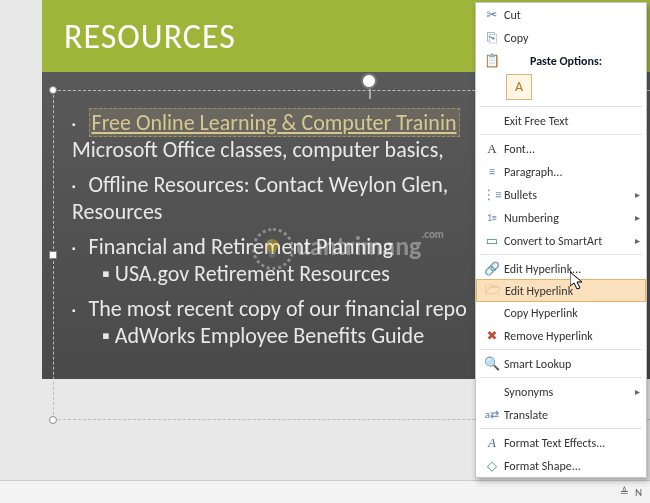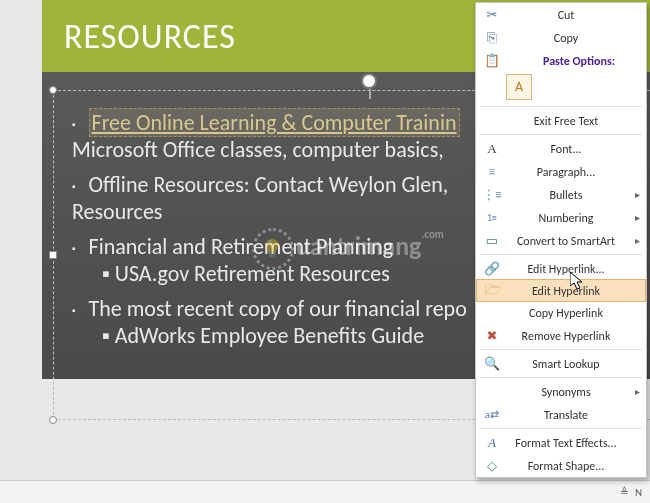--- a/index.html
+++ b/index.html
@@ -74,26 +74,26 @@
   border:1px solid #c5c5c5; box-shadow:2px 3px 6px rgba(0,0,0,.3);
   font-size:12px; color:#333;
 }
 .ctx .row{
   display:flex; align-items:center; height:23px; padding:0 18px 0 4px; cursor:default; position:relative;
 }
 .ctx .row.highlight{ background:#fbe0be; border:1px solid #e6b36a; height:23px; margin:-1px 0; }
 .ctx .icon{
   width:24px; display:flex; align-items:center; justify-content:center; color:#5b7aa8; font-size:13px;
 }
-.ctx .lbl{ flex:1; white-space:nowrap;text-align:center; }
+.ctx .lbl{ flex:1; white-space:nowrap; }
 .ctx .sub-arrow::after{
   content:'▸'; position:absolute; right:6px; color:#666; font-size:10px;
 }
 .ctx .sep{ height:1px; background:#e1e1e1; margin:2px 4px; }
-.ctx .group-title{ font-weight:bold; color:#4c1d95;padding-left:26px; }
+.ctx .group-title{ font-weight:bold; color:#0f172a;padding-left:26px; }
 .paste-opts{
   padding:2px 0 4px 30px;
 }
 .paste-opt{
   display:inline-block; width:26px; height:26px; border:1px solid #d6b77a; background:#fff5e5;
   text-align:center; line-height:24px; font-size:14px; color:#bb7a20;
 }
 .cursor-svg{
   position:absolute; left:570px; top:272px; pointer-events:none;
 }

